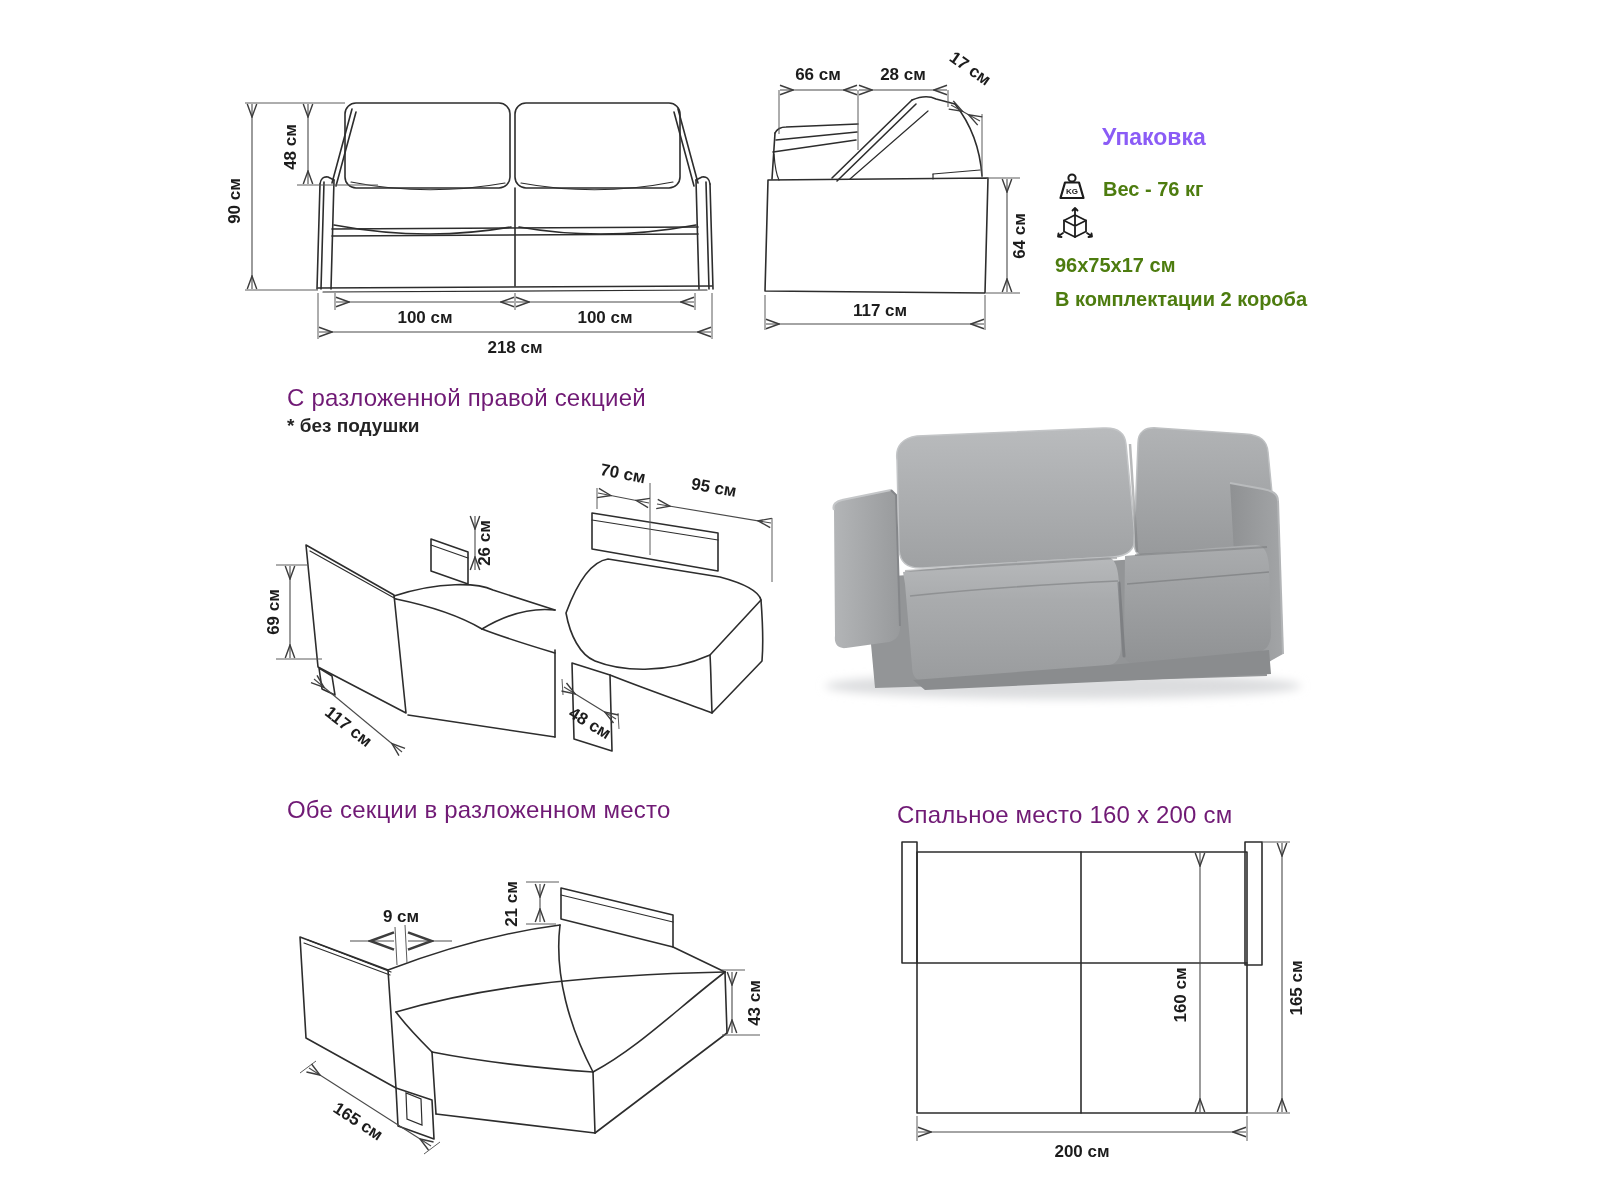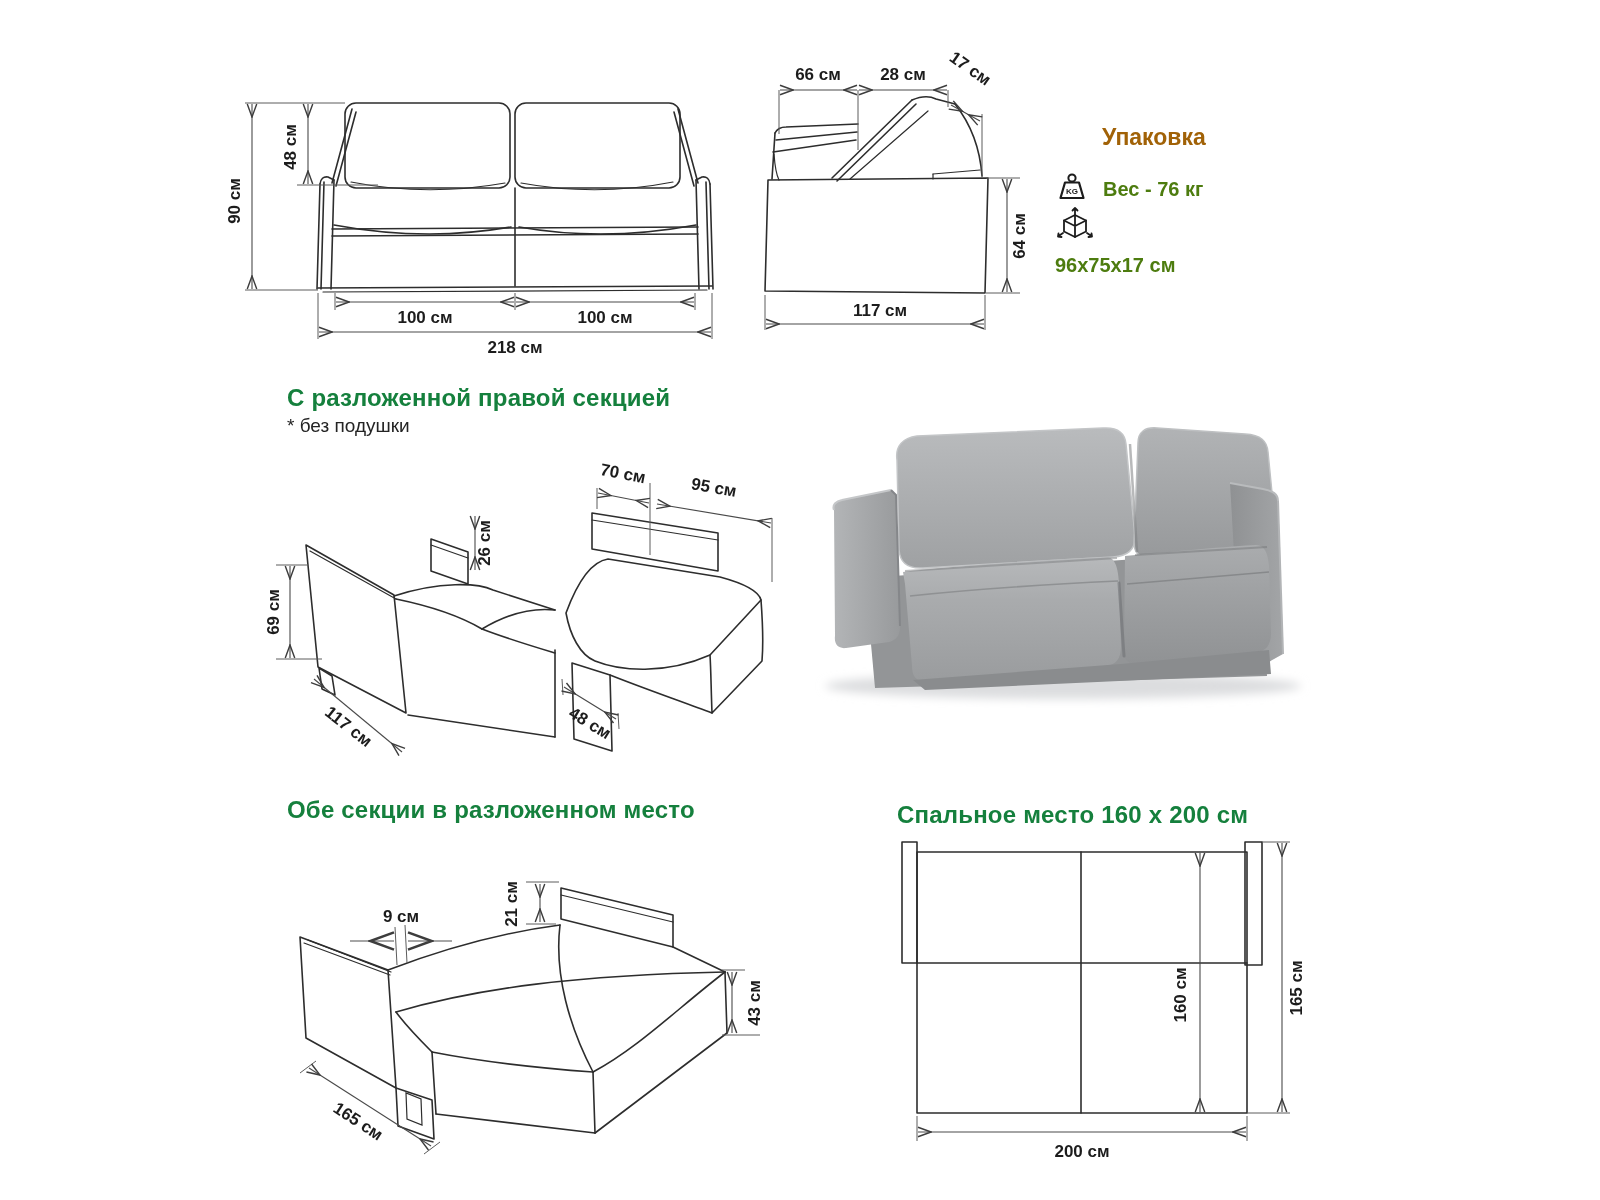--- a/index.html
+++ b/index.html
@@ -1,21 +1,21 @@
 <!DOCTYPE html>
 <html><head>
 <meta charset="utf-8">
 <style>
   html,body{margin:0;padding:0;background:#fff;}
   #sheet{position:relative;width:1600px;height:1200px;background:#ffffff;overflow:hidden;
          font-family:"Liberation Sans",sans-serif;color:#1c1c1c;}
   .abs{position:absolute;}
-  .h1{font-size:24px;font-weight:700;letter-spacing:.2px;color:#15803d;}
-  .note{font-size:19px;font-weight:400;color:#242424;}
-  .pk-title{font-size:23px;font-weight:700;color:#a16207;}
+  .h1{font-size:24px;font-weight:400;letter-spacing:.2px;color:#701a75;}
+  .note{font-size:19px;font-weight:700;color:#242424;}
+  .pk-title{font-size:23px;font-weight:700;color:#8b5cf6;}
   .pk-grid{display:grid;grid-template-columns:48px auto;row-gap:0;align-items:center;}
   .pk-text{font-size:20px;font-weight:700;color:#4d7c0f;line-height:34px;white-space:nowrap;}
   .pk-ico{justify-self:start;}
   svg text{font-family:"Liberation Sans",sans-serif;font-weight:700;fill:#1c1c1c;}
   svg .d{fill:none;stroke:#2d2d2d;stroke-width:1.6;stroke-linecap:round;stroke-linejoin:round;}
   svg .d2{fill:none;stroke:#2d2d2d;stroke-width:1.2;stroke-linecap:round;}
   svg .dim{fill:none;stroke:#4a4a4a;stroke-width:1.1;}
   svg .ext{fill:none;stroke:#5c5c5c;stroke-width:1;}
   svg .gry{fill:none;stroke:#a6a6a6;stroke-width:2;}
   svg .lbl{font-size:17px;}
@@ -142,20 +142,21 @@
           <path d="M20,9 L20,20 M9,14.5 L20,20 L31,14.5 M20,31 L20,20"></path>
           <path d="M20,8 L20,2 M17.5,4.5 L20,2 L22.5,4.5"></path>
           <path d="M8,27 L3,30.5 M3.5,27.5 L3,30.5 L6.5,31"></path>
           <path d="M32,27 L37,30.5 M36.5,27.5 L37,30.5 L33.5,31"></path>
         </g>
       </svg>
     </span>
     <span></span>
     <span class="pk-text">96x75x17 см</span>
     <span></span>
+    <span class="pk-text">В комплектации 2 короба</span>
   </div>
 
   <div class="abs h1" style="left:287px;top:384px">С разложенной правой секцией</div>
   <div class="abs note" style="left:287px;top:415px">* без подушки</div>
 
   <svg class="abs" style="left:250px;top:435px" width="560" height="345" viewBox="0 0 560 345">
     <defs>
       <marker id="aC" viewBox="0 0 13 10" refX="12" refY="5" markerWidth="14" markerHeight="11" orient="auto-start-reverse">
         <path d="M12,1 L1,5 L12,9" fill="none" stroke="#3d3d3d" stroke-width="1.2"></path>
       </marker>

